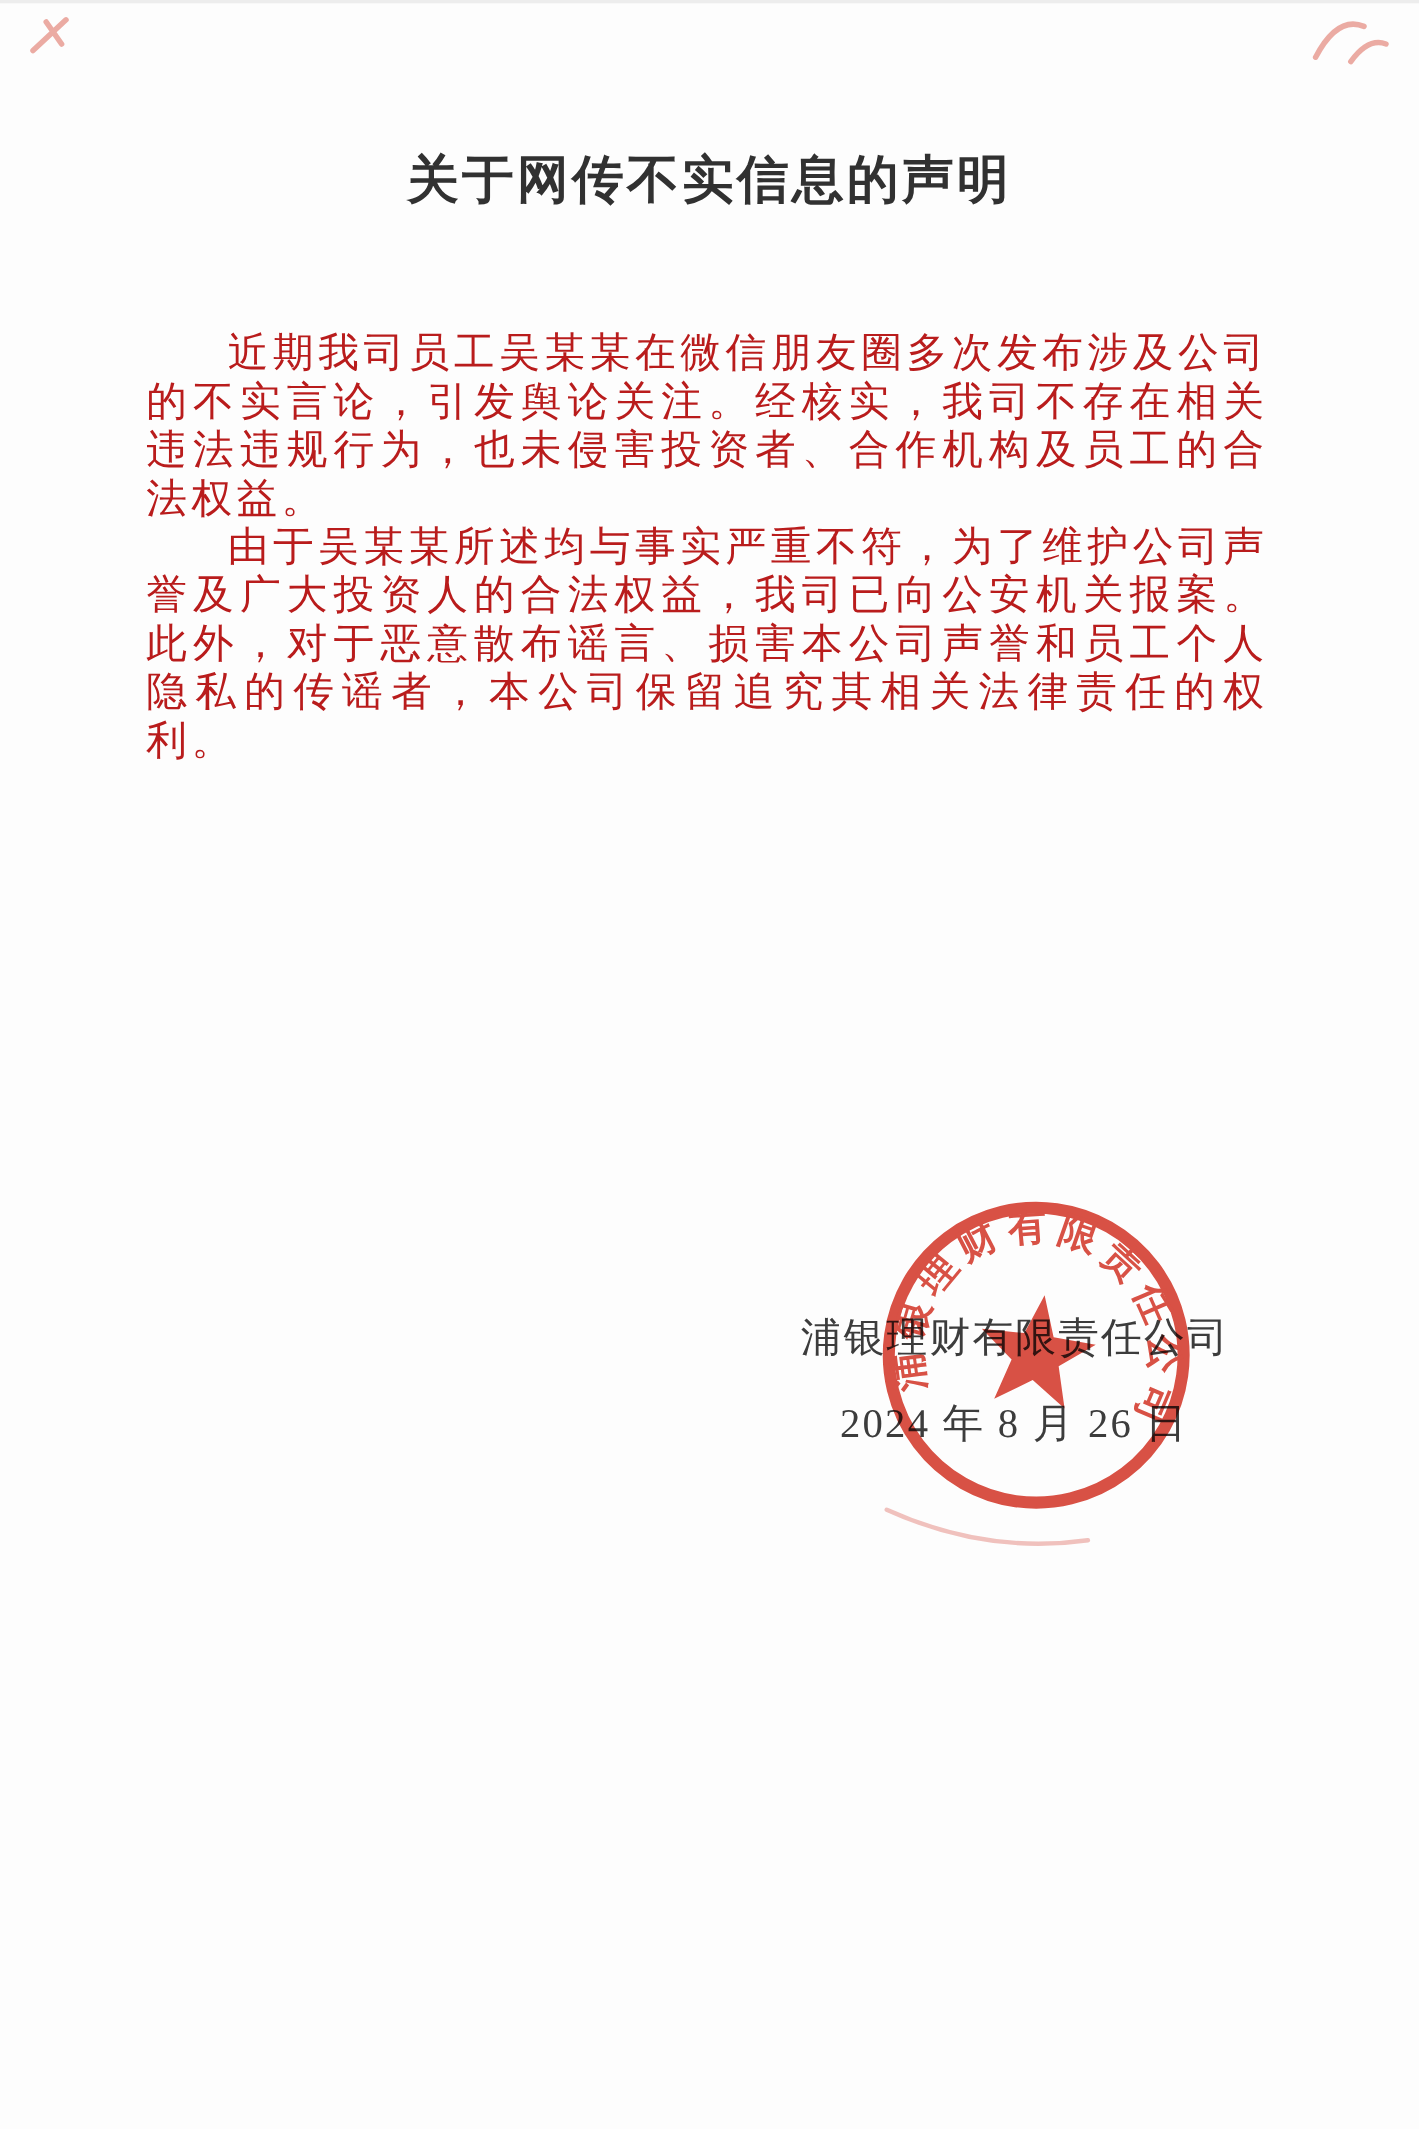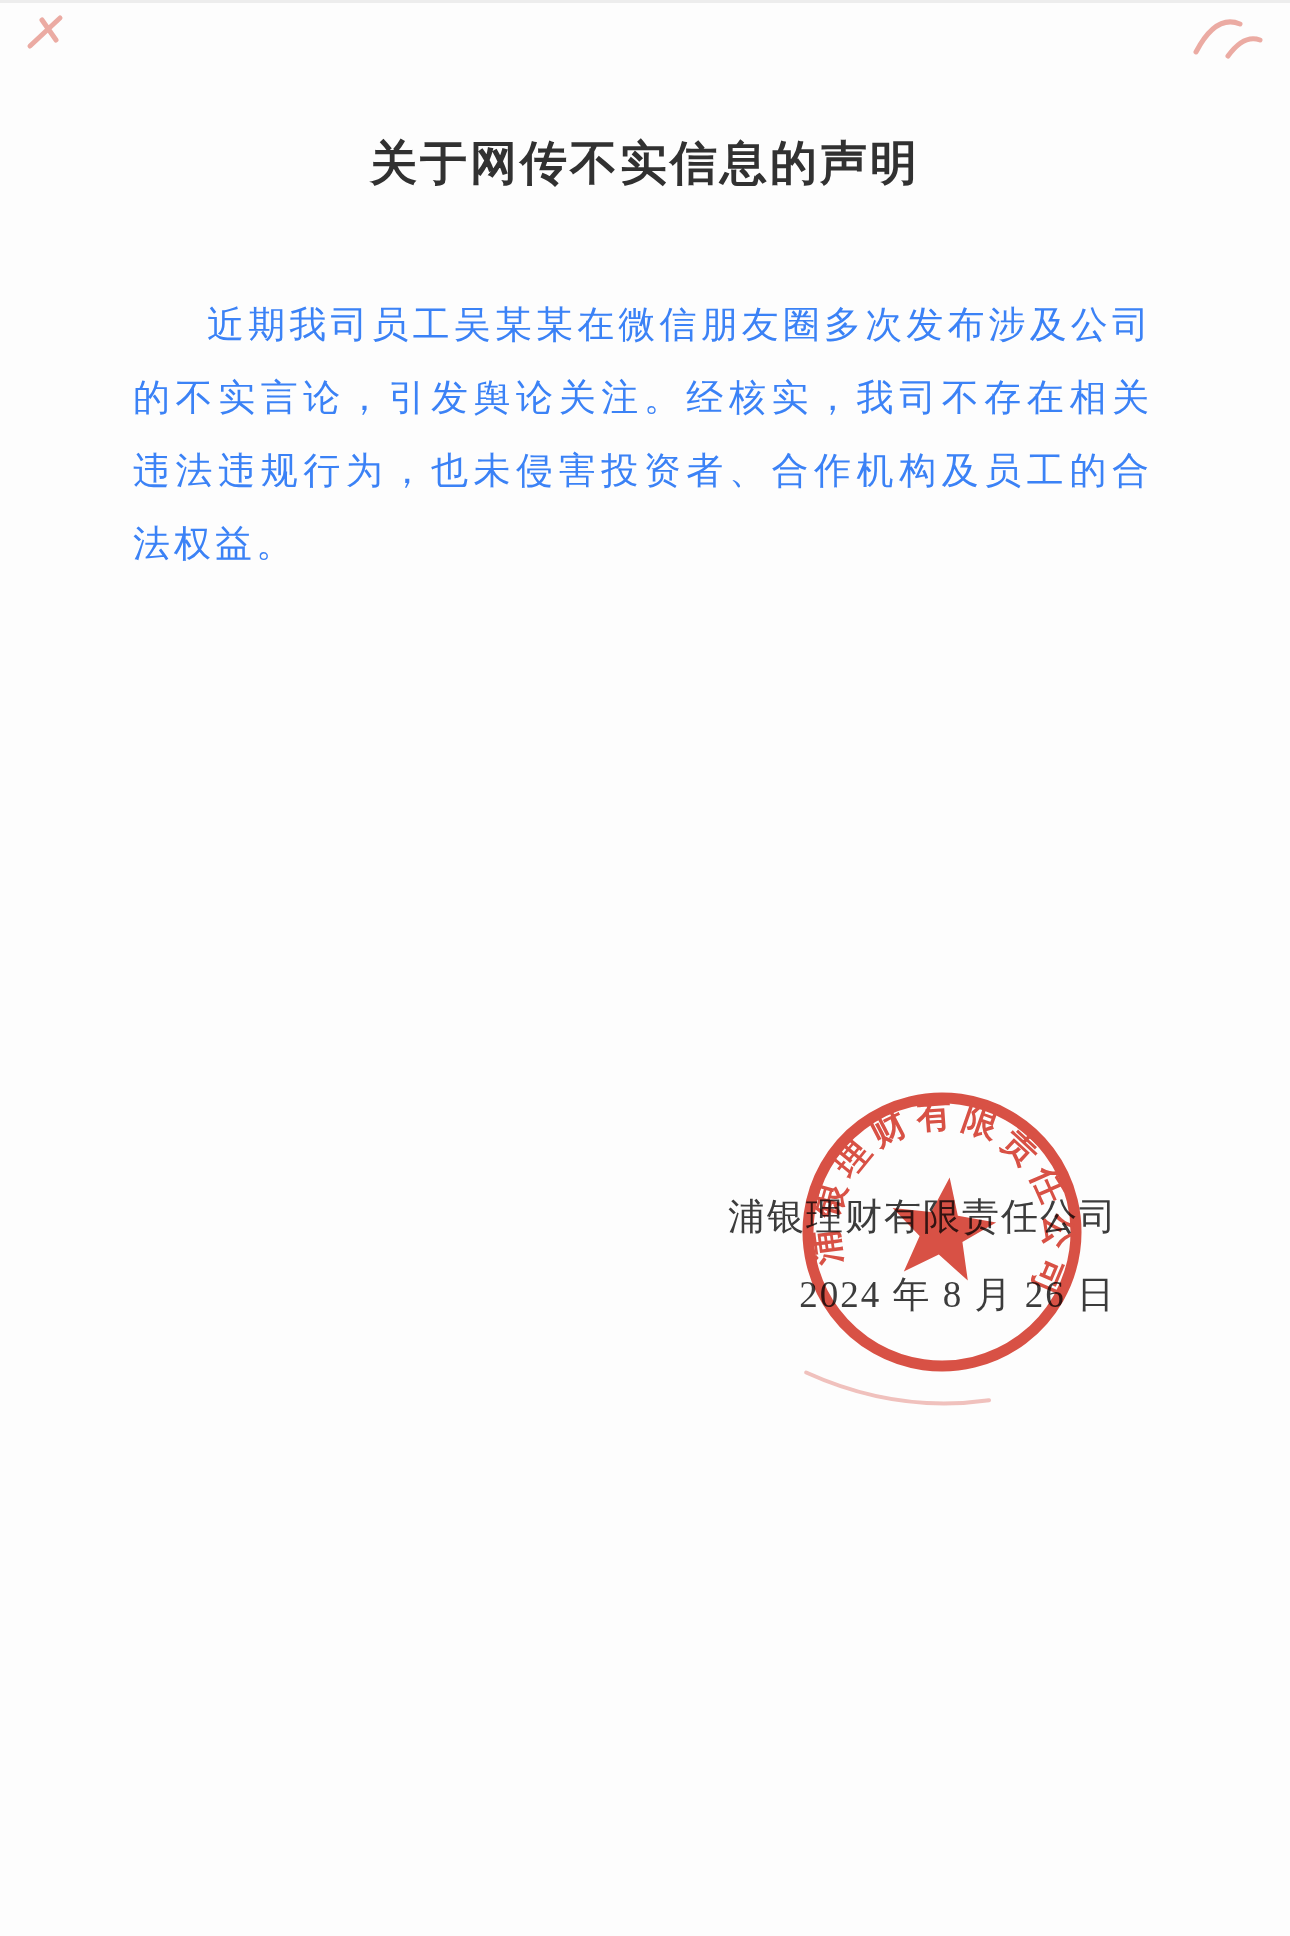--- a/index.html
+++ b/index.html
@@ -24,44 +24,44 @@
     width: 100%;
     margin: 0;
     text-align: center;
     font-size: 47px;
     font-weight: 700;
     letter-spacing: 3px;
     color: #313131;
   }
   .doc-body {
     position: absolute;
-    top: 288px;
+    top: 300px;
     left: 133px;
     width: 1020px;
-    color: #3b82f6;
+    color: #b91c1c;
     font-size: 37px;
-    line-height: 73px;
+    line-height: 44px;
     letter-spacing: 4px;
     text-align: justify;
   }
   .doc-body p {
     margin: 0;
     text-indent: 2em;
   }
   .signature-block {
     position: absolute;
     top: 1178px;
     right: 172px;
     text-align: right;
     color: #3c3c3c;
     font-size: 37px;
     letter-spacing: 2px;
     line-height: 78px;
   }
-  .signature-block .sig-date { padding-right: 2px; }
+  .signature-block .sig-date { padding-right: 2px; text-align: center; }
   .seal-svg {
     position: absolute;
     left: 787px;
     top: 1077px;
     width: 310px;
     height: 340px;
     mix-blend-mode: multiply;
     opacity: 0.88;
   }
   .corner-mark {
@@ -83,20 +83,21 @@
   </svg>
 
   <svg class="corner-mark tr" width="90" height="70" viewBox="0 0 90 70">
     <path d="M14 48 Q34 10 58 20 M46 52 Q62 30 78 36" stroke="#da5b4b" stroke-width="5" stroke-linecap="round" fill="none"></path>
   </svg>
 
   <h1 class="doc-title">关于网传不实信息的声明</h1>
 
   <div class="doc-body">
     <p>近期我司员工吴某某在微信朋友圈多次发布涉及公司的不实言论，引发舆论关注。经核实，我司不存在相关违法违规行为，也未侵害投资者、合作机构及员工的合法权益。</p>
+    <p>由于吴某某所述均与事实严重不符，为了维护公司声誉及广大投资人的合法权益，我司已向公安机关报案。此外，对于恶意散布谣言、损害本公司声誉和员工个人隐私的传谣者，本公司保留追究其相关法律责任的权利。</p>
   </div>
 
   <div class="signature-block">
     <div class="sig-company">浦银理财有限责任公司</div>
     <div class="sig-date">2024 年 8 月 26 日</div>
   </div>
 
   <svg class="seal-svg" viewBox="-155 -155 310 340">
     <g transform="rotate(8)">
 

